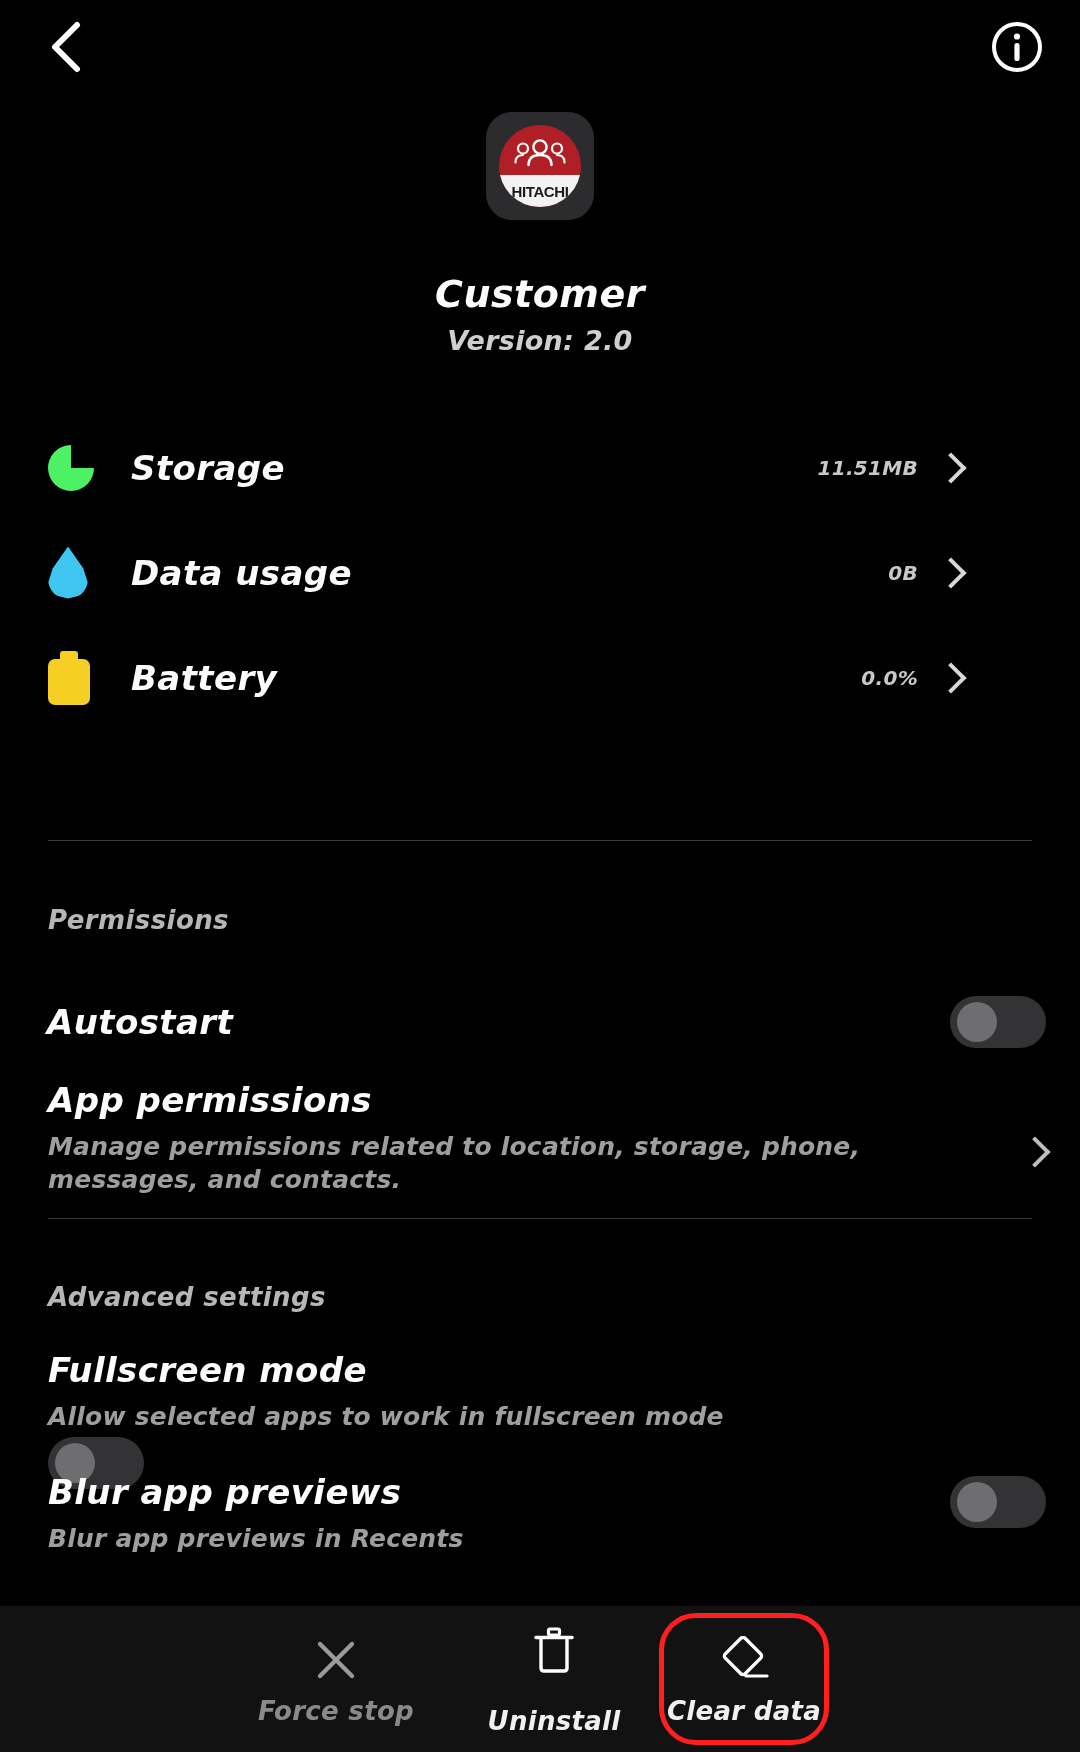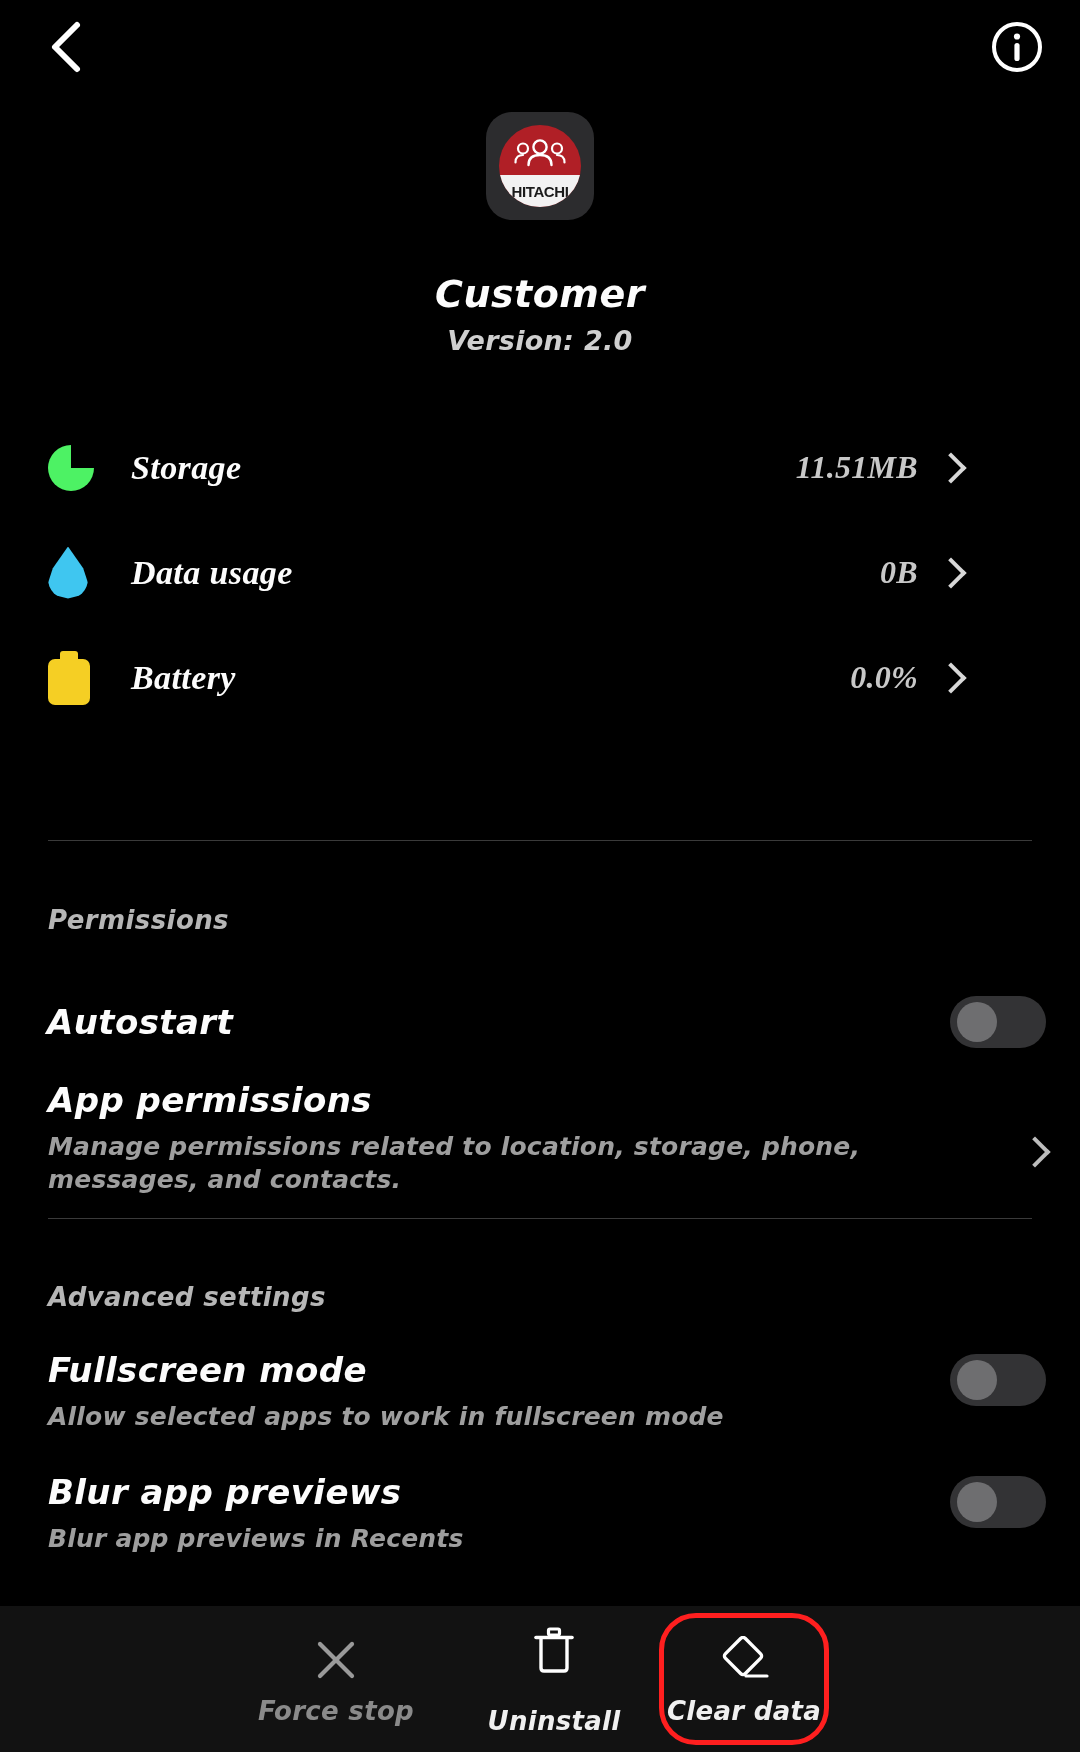--- a/index.html
+++ b/index.html
@@ -59,35 +59,35 @@
     font-size:38px; font-weight:700; font-style:italic;
     color:#fcfcfc; letter-spacing:0.5px;
   }
   .app-version {
     margin-top:9px;
     font-size:27px; font-weight:700; font-style:italic;
     color:#cfcfcf; letter-spacing:0.3px;
   }
 
   
-  .info-list { position:absolute; top:415px; left:0; width:996px;font-family:Liberation Serif, serif; }
+  .info-list { position:absolute; top:415px; left:0; width:996px; }
   .info-row {
     height:105px; display:flex; align-items:center;
     padding:0 34px 0 48px;
   }
   .info-icon {
     width:58px; display:flex; align-items:center; justify-content:flex-start;
   }
   .info-label {
     margin-left:25px; flex:1;
     font-size:34px; font-weight:700; font-style:italic;
     color:#fcfcfc; letter-spacing:0.4px;
   }
   .info-value {
-    font-size:32px; font-weight:700; font-style:italic;
+    font-size:20px; font-weight:700; font-style:italic;
     color:#c8c8c8; letter-spacing:0.3px; margin-right:22px;
   }
 
   
   .chev {
     width:22px; height:22px;
     border-right:4px solid #d8d8d8; border-top:4px solid #d8d8d8;
     transform:rotate(45deg);
   }
   .chev-dim { border-color:#bdbdbd; }
@@ -288,21 +288,21 @@
     <div class="set-title">App permissions</div>
     <div class="set-desc">Manage permissions related to location, storage, phone, messages, and contacts.</div>
   </div>
   <div class="chev chev-dim" style="margin-top:28px;"></div>
 </div>
 
 <div class="divider" style="top:1218px;"></div>
 
 <div class="section-head" style="top:1282px;">Advanced settings</div>
 
-<div class="set-row" style="top:1350px; align-items:flex-start;">
+<div class="set-row" style="top:1350px; align-items:flex-start;flex-direction:column;">
   <div class="set-text">
     <div class="set-title">Fullscreen mode</div>
     <div class="set-desc">Allow selected apps to work in fullscreen mode</div>
   </div>
   <div class="toggle" style="margin-top:4px;">
     <div class="knob"></div>
   </div>
 </div>
 
 <div class="set-row" style="top:1472px; align-items:flex-start;">

